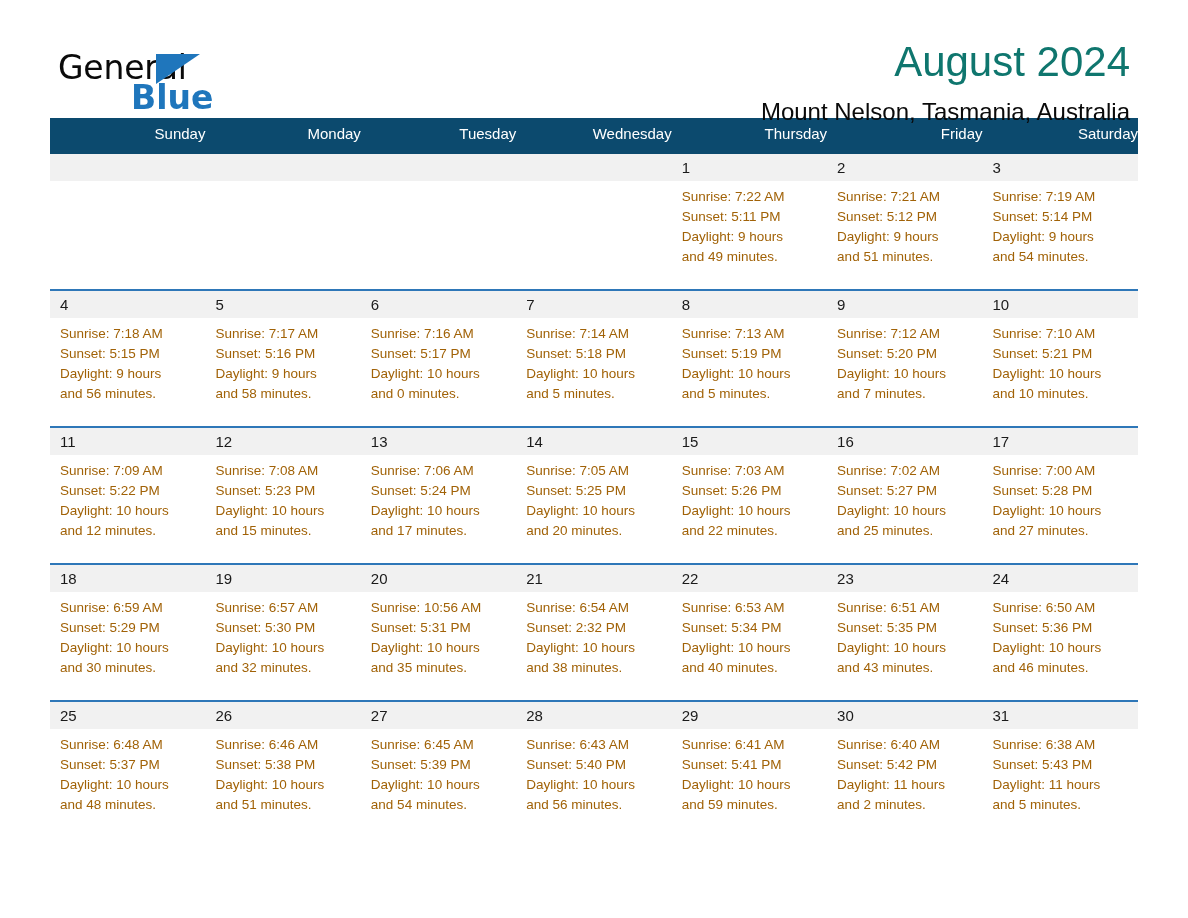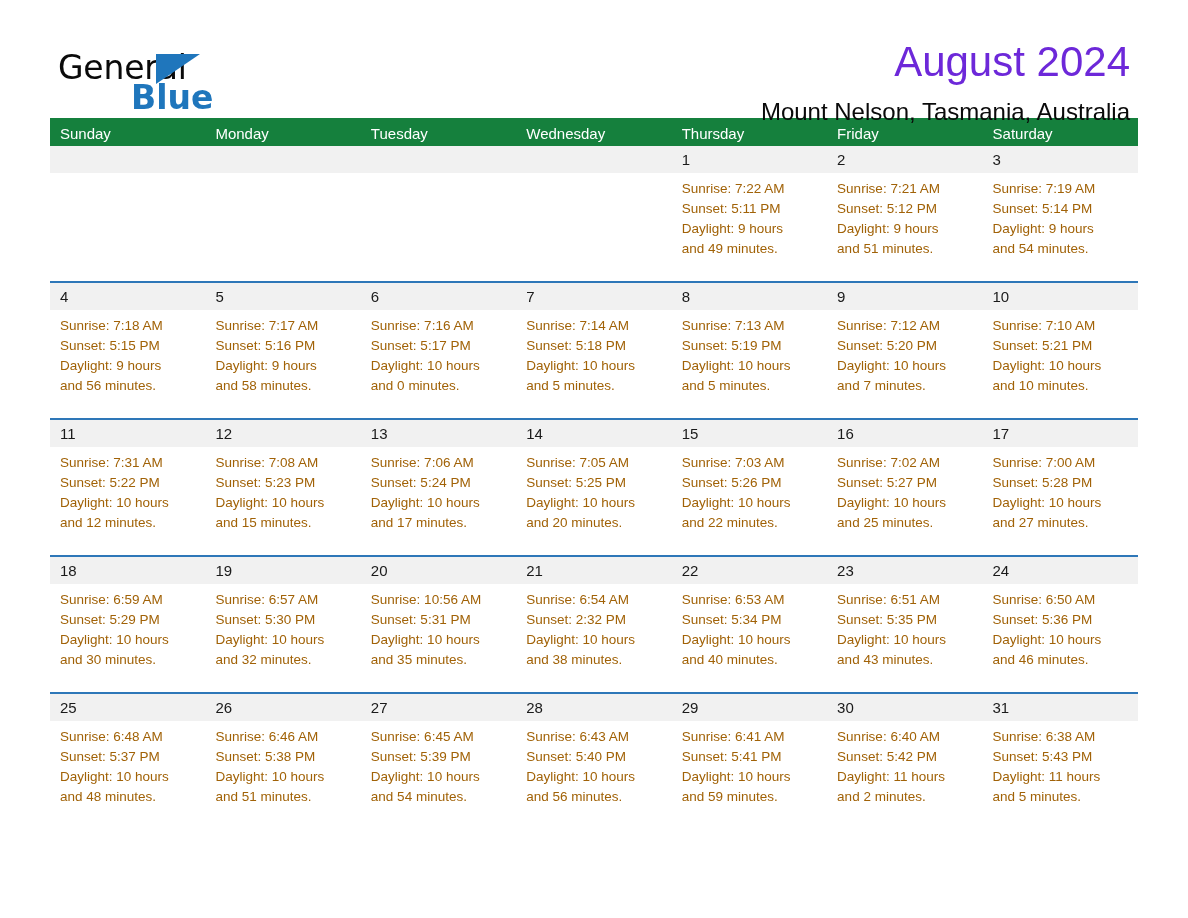--- a/index.html
+++ b/index.html
@@ -66,46 +66,46 @@
 
   .title-block {
     position: absolute;
     right: 8px;
     top: 40px;
     text-align: right;
   }
   .cal-title {
     font-size: 42px;
     font-weight: 400;
-    color: #6d28d9;
+    color: #0f766e;
     line-height: 1.05;
     white-space: nowrap;
   }
   .cal-subtitle {
     margin-top: 14px;
     font-size: 24px;
     font-weight: 400;
     color: #0a0a0a;
     white-space: nowrap;
   }
 
   
   .calendar {
     margin-top: 8px;
     width: 1088px;
     border-collapse: collapse;
     table-layout: fixed;
   }
   .calendar thead th {
-    background: #15803d;
+    background: #0c4a6e;
     color: #ffffff;
     font-size: 15px;
     font-weight: 400;
-    text-align: left;
-    padding: 7px 0 4px 10px;
+    text-align: right;
+    padding: 7px 0 12px 10px;
     border: none;
   }
   .calendar tbody td {
     vertical-align: top;
     padding: 0;
     border-top: 2px solid #2e77b8;
     width: 155.4px;
     height: 135px;
     background: #ffffff;
   }
@@ -269,21 +269,21 @@
               <div>Sunset: 5:21 PM</div>
               <div>Daylight: 10 hours</div>
               <div>and 10 minutes.</div>
             </div>
           </td>
         </tr>
         <tr class="week-3">
           <td>
             <div class="daynum-band">11</div>
             <div class="day-body">
-              <div>Sunrise: 7:31 AM</div>
+              <div>Sunrise: 7:09 AM</div>
               <div>Sunset: 5:22 PM</div>
               <div>Daylight: 10 hours</div>
               <div>and 12 minutes.</div>
             </div>
           </td>
           <td>
             <div class="daynum-band">12</div>
             <div class="day-body">
               <div>Sunrise: 7:08 AM</div>
               <div>Sunset: 5:23 PM</div>

